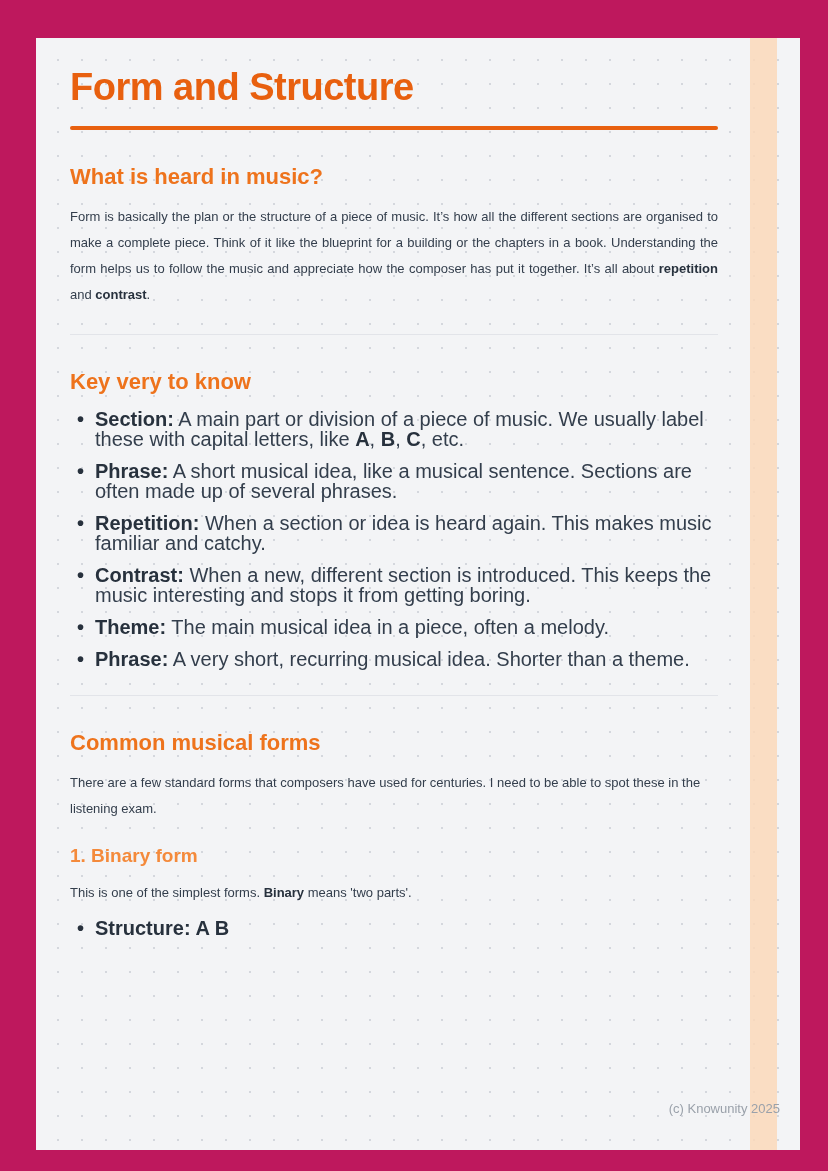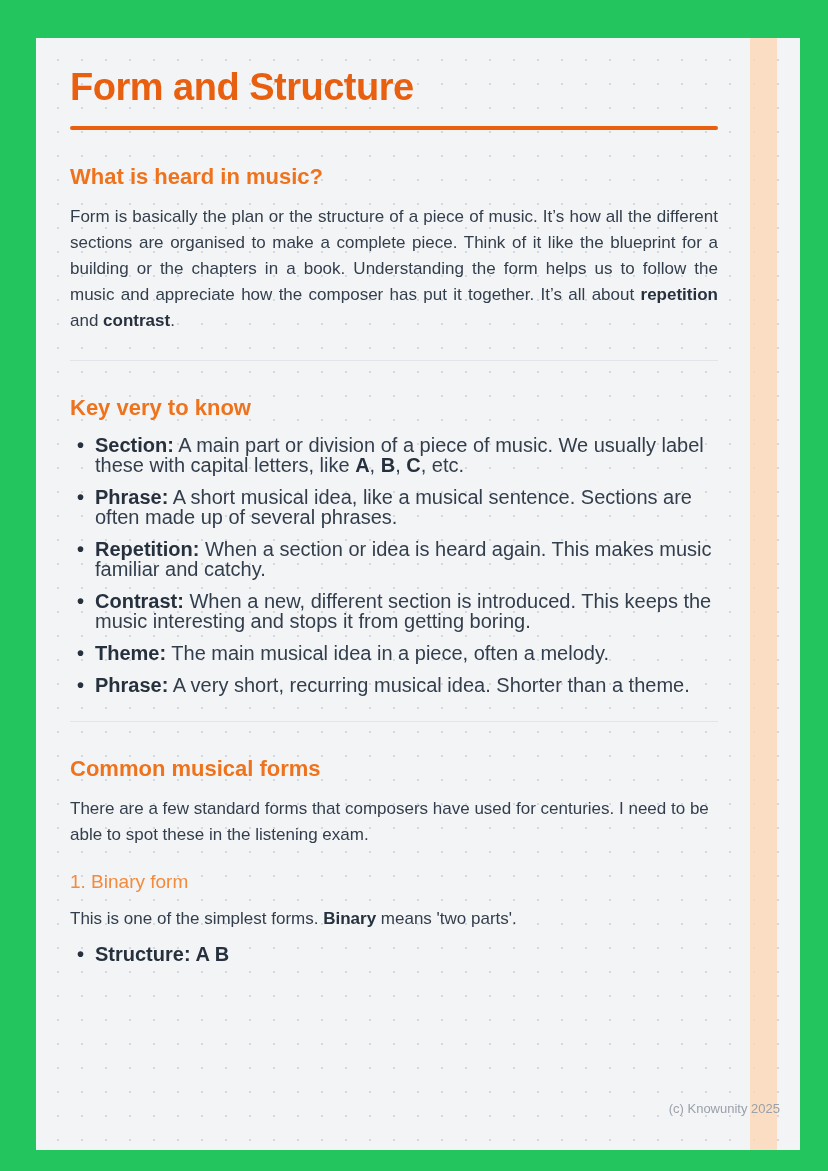--- a/index.html
+++ b/index.html
@@ -6,21 +6,21 @@
   html, body { width: 828px; height: 1171px; }
   body {
     font-family: "Liberation Sans", sans-serif;
     background: #fcfcfd;
     color: #333e4c;
   }
   .canvas {
     position: relative;
     width: 828px;
     height: 1171px;
-    background: #22c55e;
+    background: #be185d;
     overflow: hidden;
   }
   .paper {
     position: absolute;
     left: 36px; top: 38px;
     width: 764px; height: 1112px;
     background-color: #f3f4f6;
     background-image: radial-gradient(circle, #d4d7dd 1.3px, transparent 1.5px);
     background-size: 24px 24px;
     background-position: 10px 10px;
@@ -55,25 +55,25 @@
     font-size: 22px;
     line-height: 26px;
     font-weight: 700;
     color: var(--heading, #ee731c);
   }
   h3.subsection-heading {
     margin-top: 22px;
     margin-bottom: 12px;
     font-size: 19px;
     line-height: 24px;
-    font-weight: 400;
+    font-weight: 700;
     color: var(--subheading, #f48a3b);
   }
   p.body-text {
-    font-size: 17px;
+    font-size: 13px;
     line-height: 26px;
     color: #333e4c;
   }
   p.justified { text-align: justify; }
   strong { font-weight: 700; color: #27313d; }
   hr.divider {
     border: none;
     border-top: 1px solid #e2e4e9;
     margin: 26px 0 24px 0;
   }

